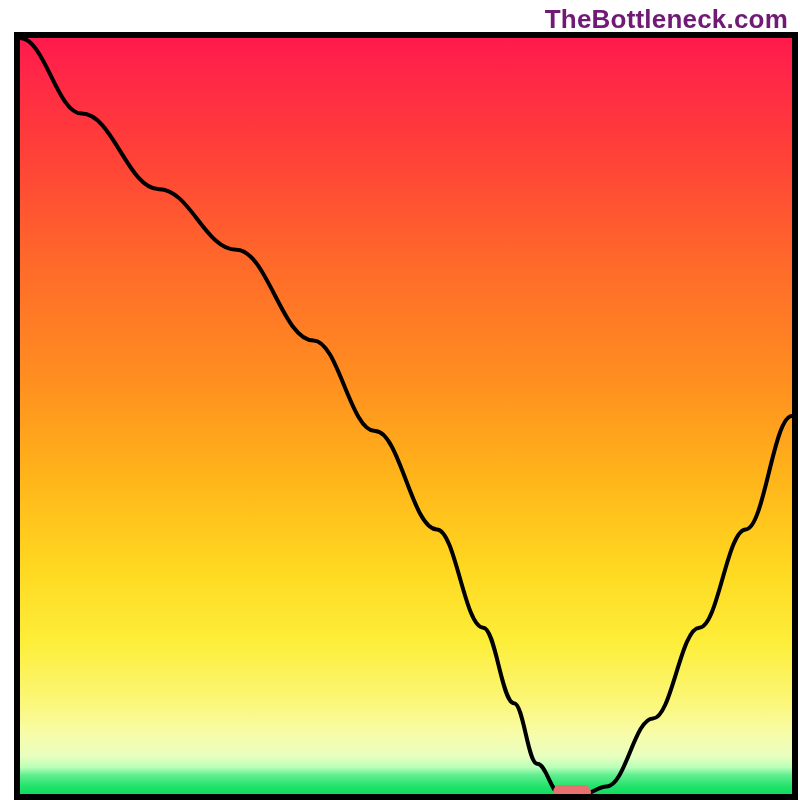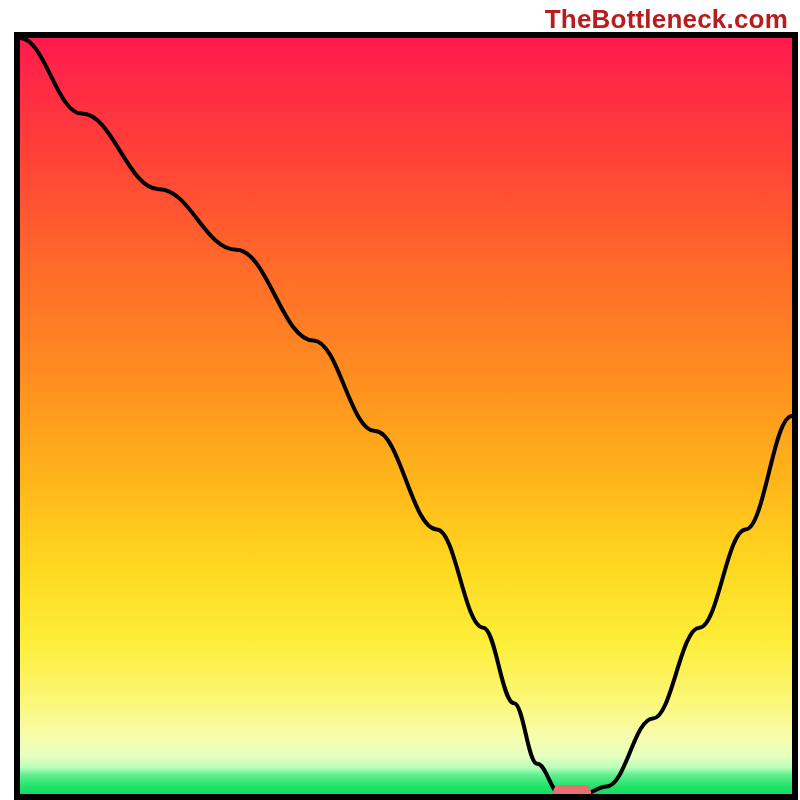--- a/index.html
+++ b/index.html
@@ -14,21 +14,21 @@
     position: relative;
     width: 800px;
     height: 800px;
   }
   .watermark {
     position: absolute;
     top: 4px;
     right: 12px;
     font-size: 26px;
     font-weight: 600;
-    color: #b91c1c;
+    color: #701a75;
     letter-spacing: 0.2px;
   }
   .plot {
     position: absolute;
     left: 14px;
     top: 32px;
     
     width: 772px;
     height: 756px;
     border: 6px solid #000000;

